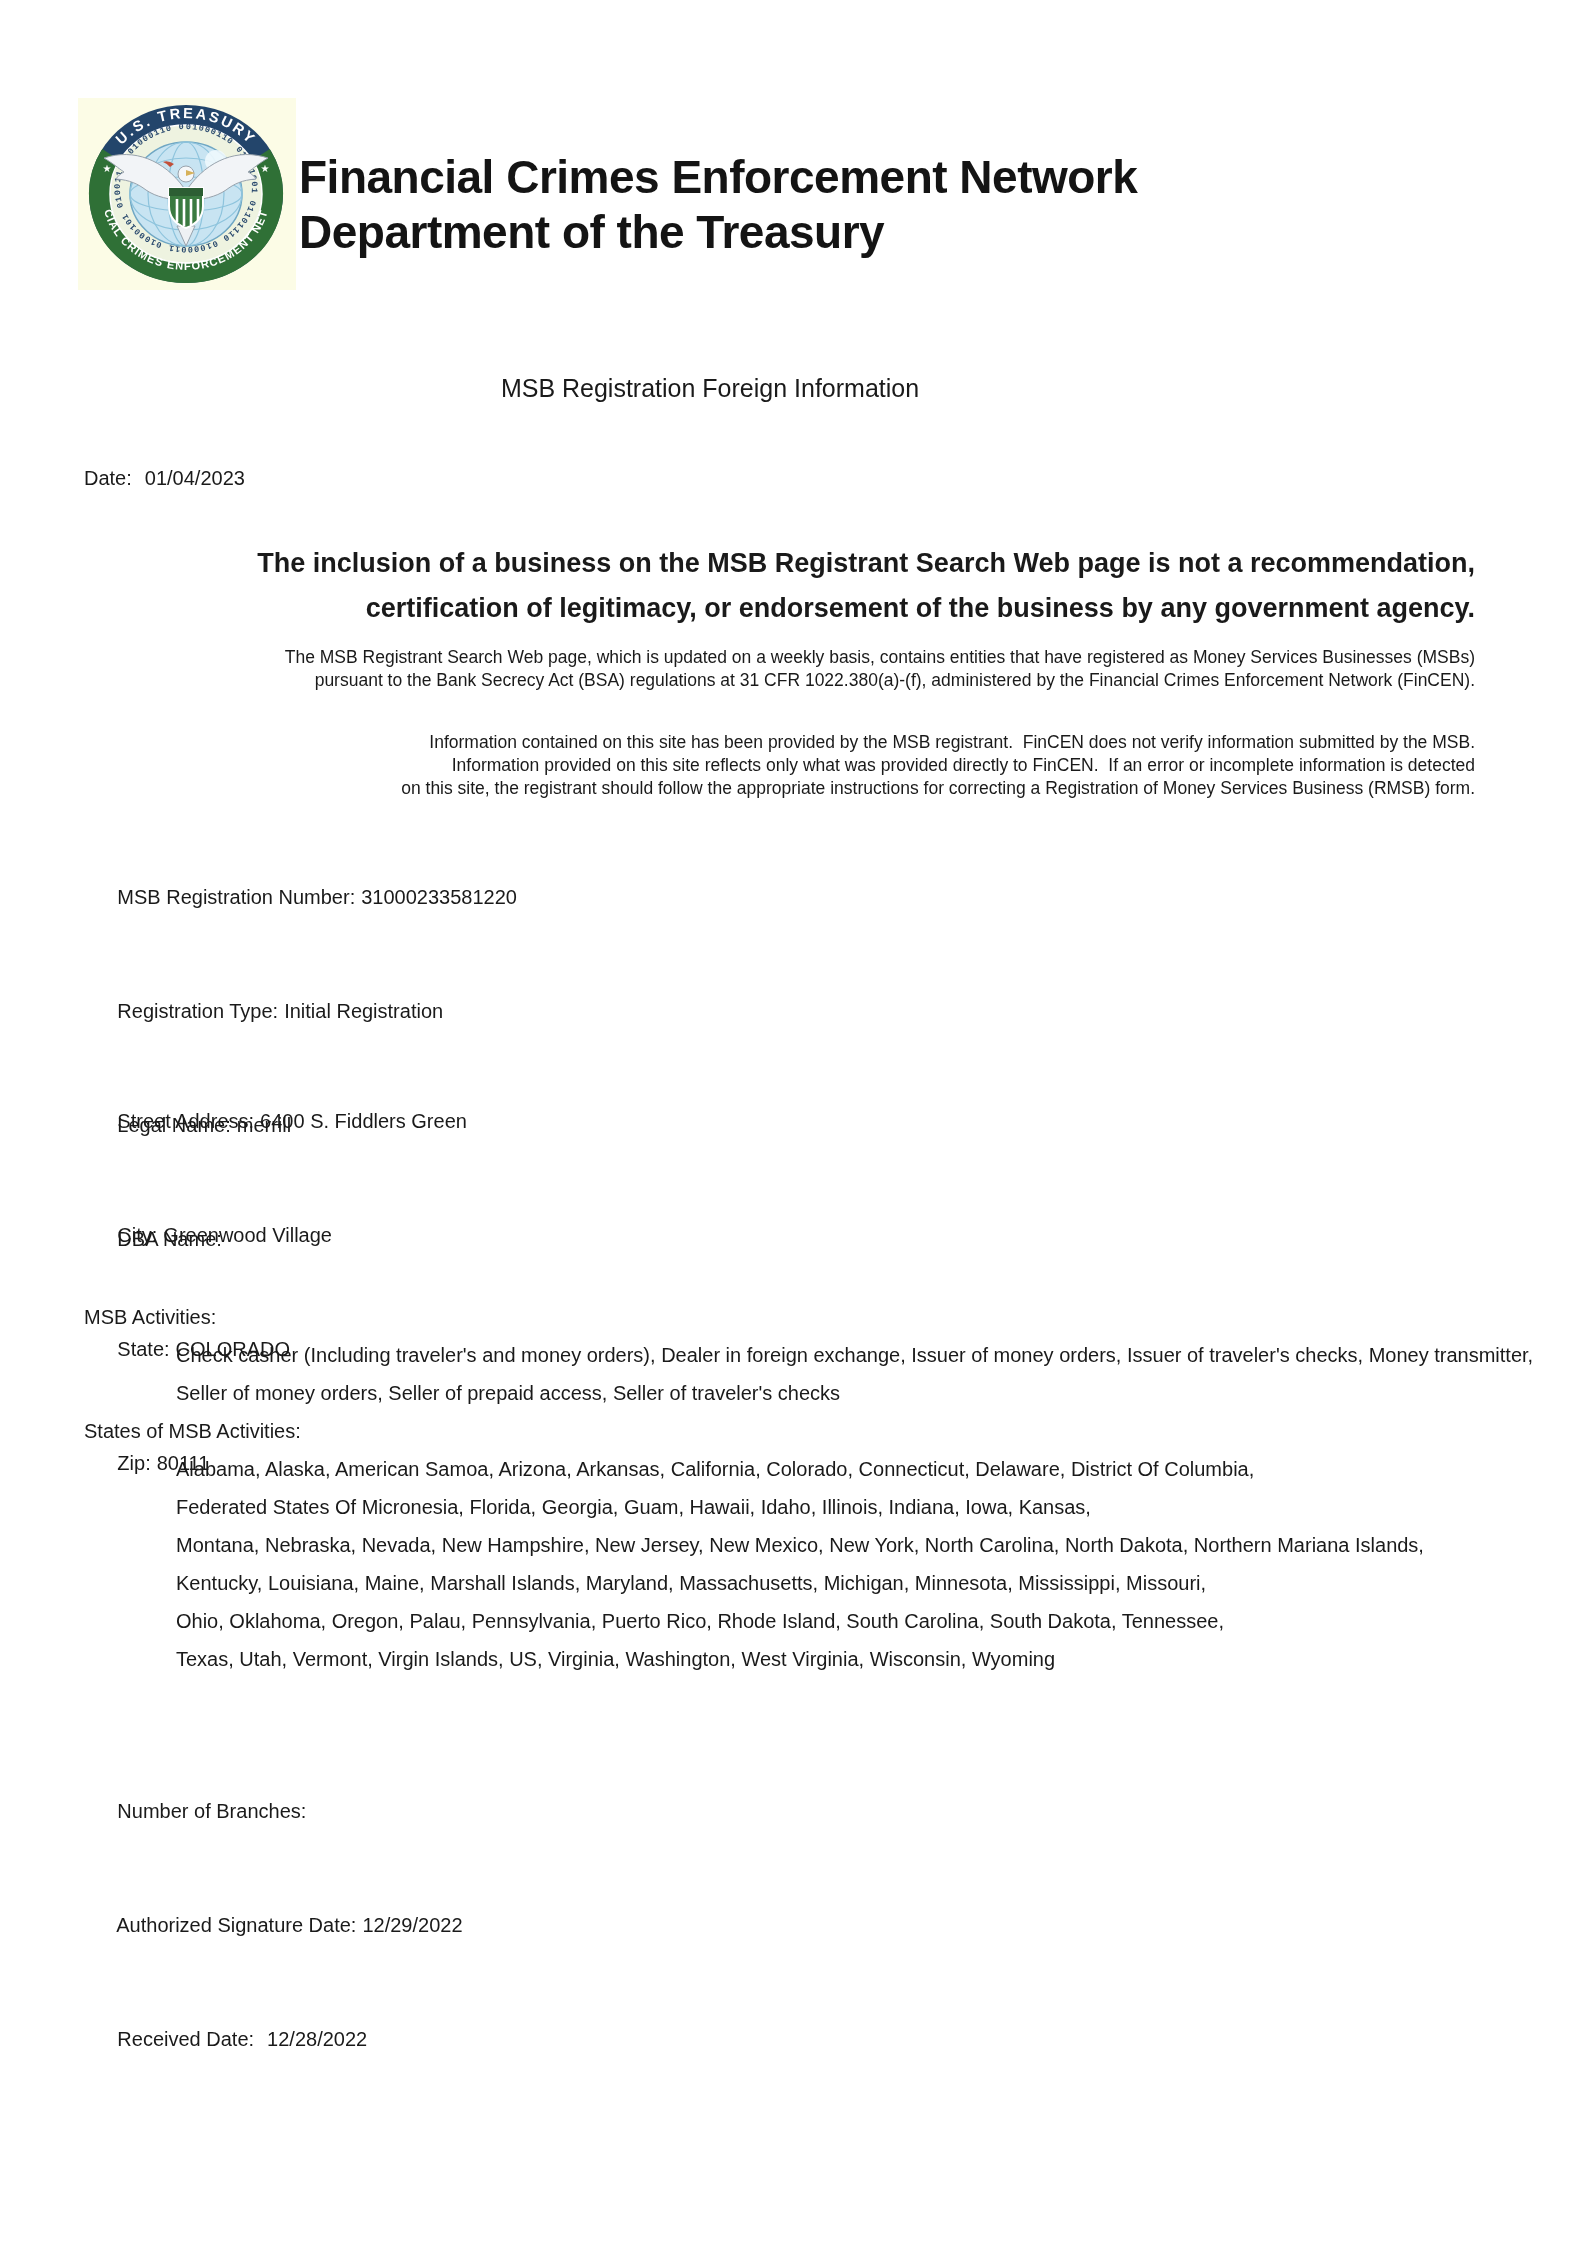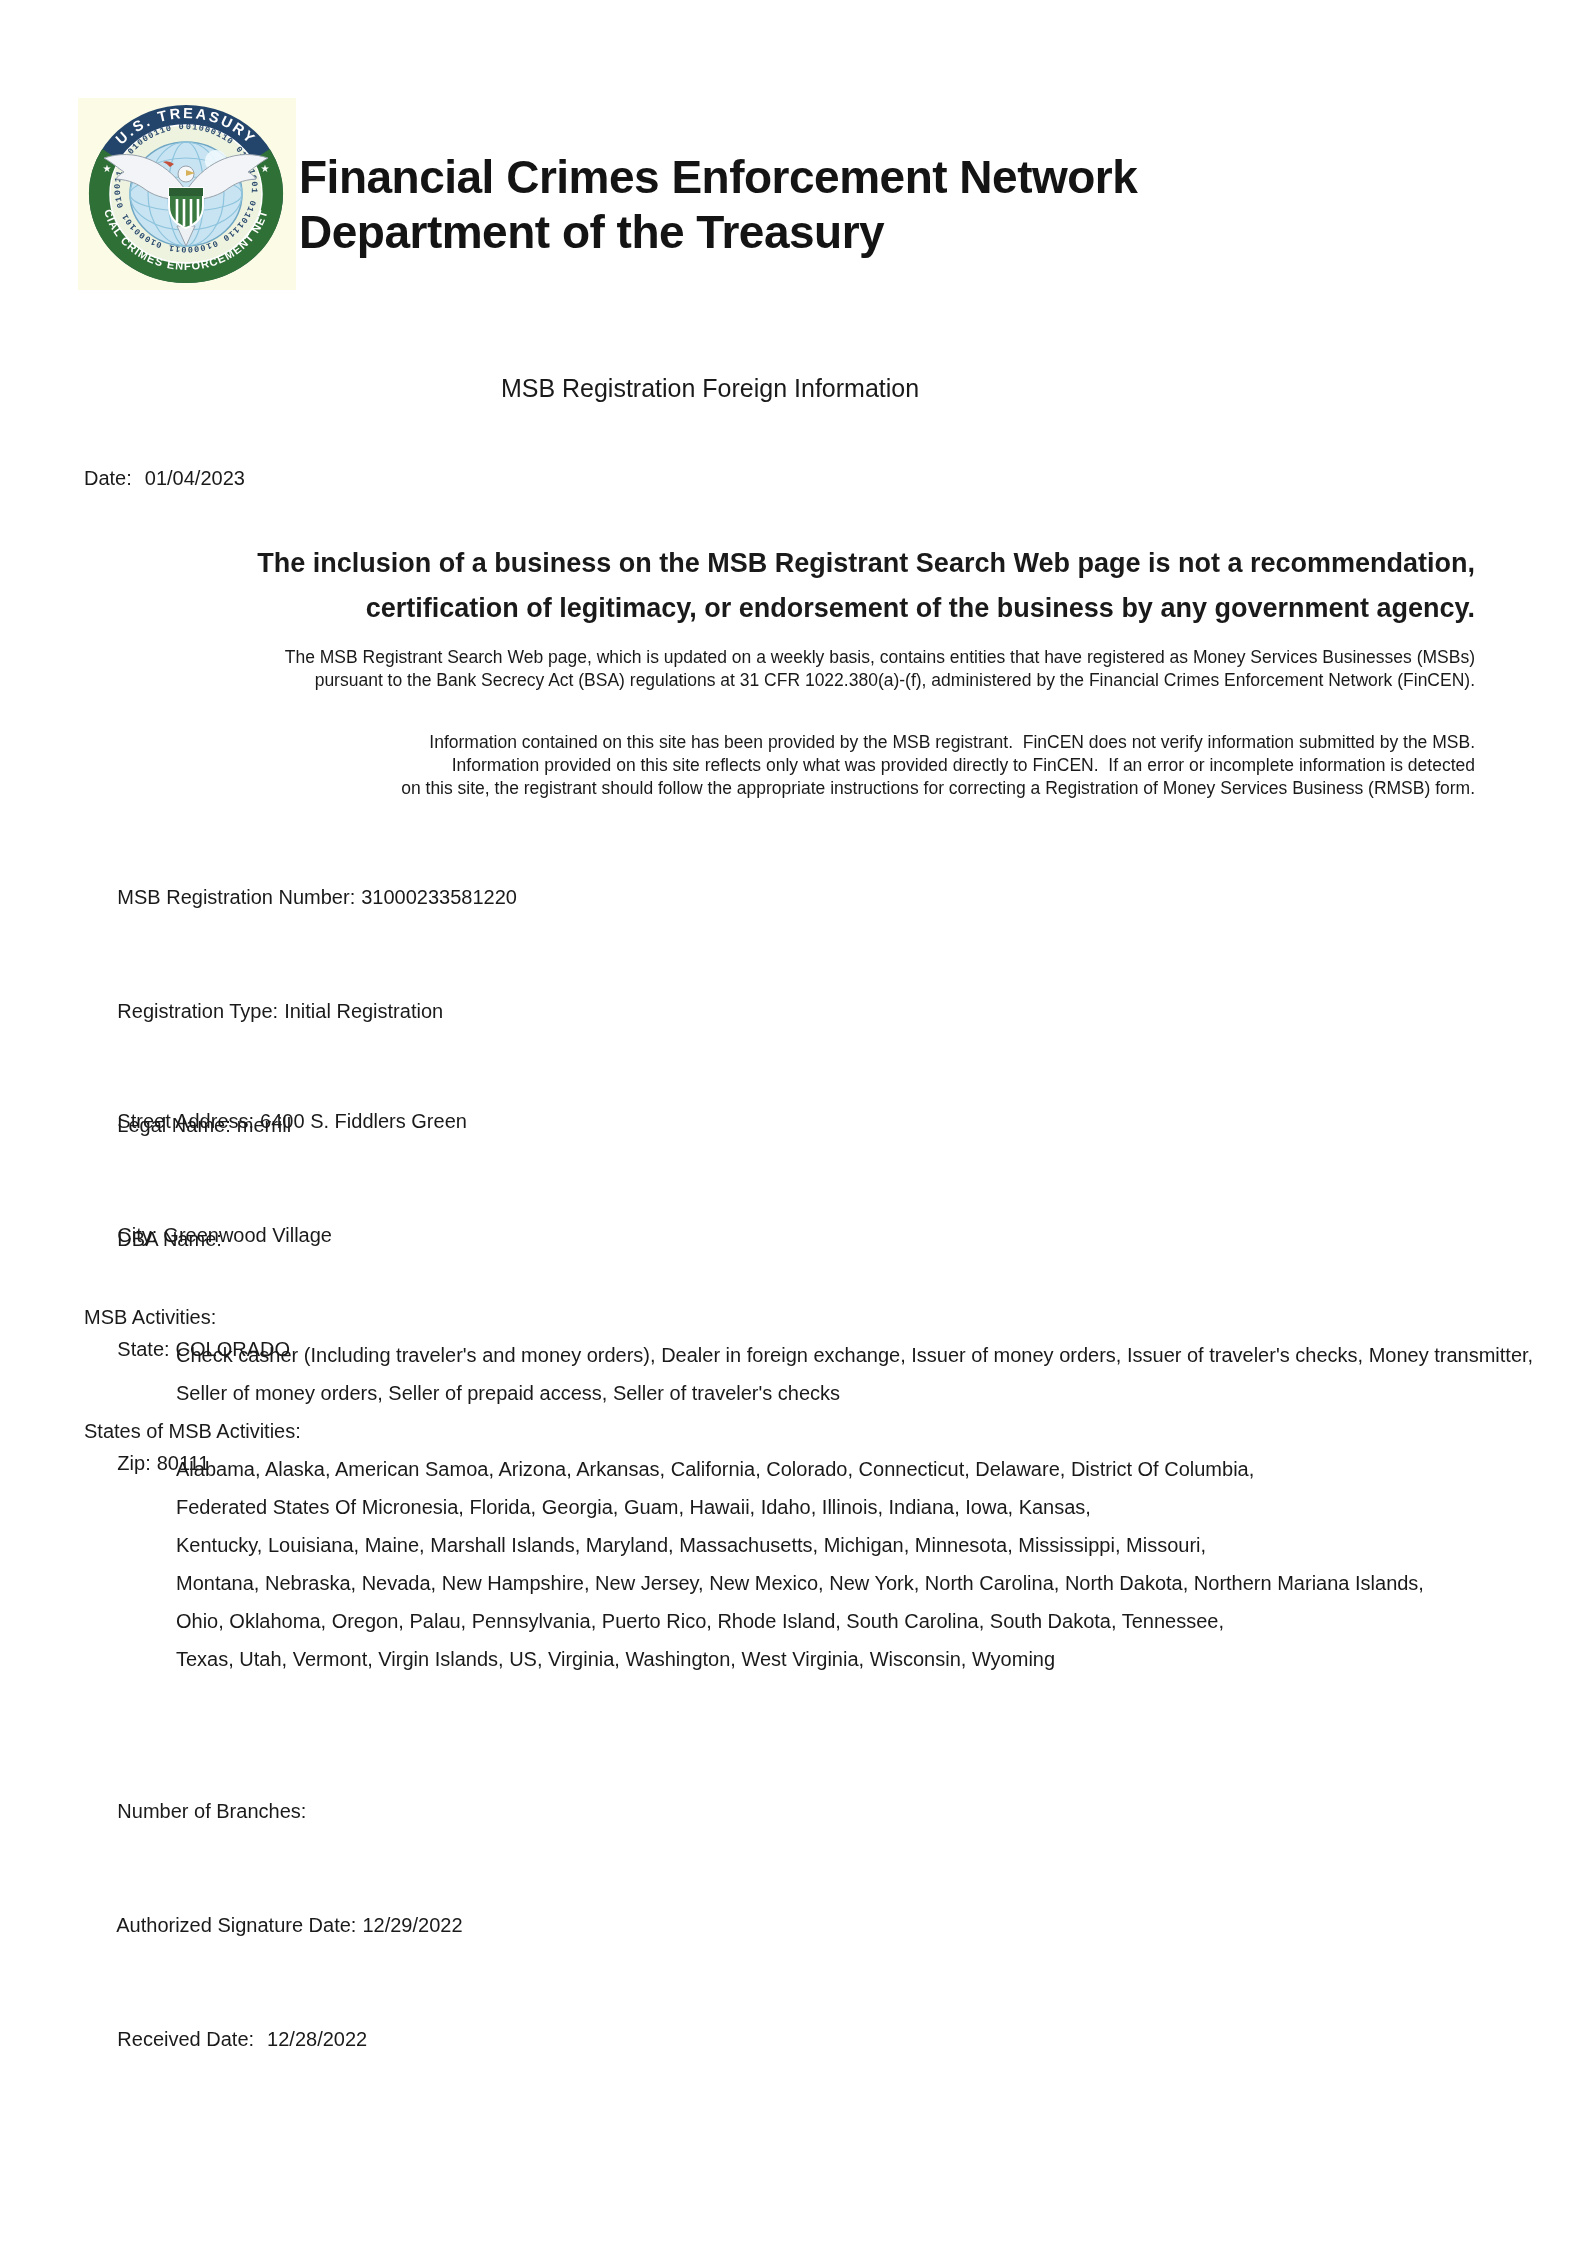--- a/index.html
+++ b/index.html
@@ -174,22 +174,22 @@
     </div>
   </div>
 
   <div class="abs rows act-rows">
     <div class="field-row">MSB Activities:</div>
     <div class="field-row indent clip-line">Check casher (Including traveler's and money orders), Dealer in foreign exchange, Issuer of money orders, Issuer of traveler's checks, Money transmitter,</div>
     <div class="field-row indent">Seller of money orders, Seller of prepaid access, Seller of traveler's checks</div>
     <div class="field-row">States of MSB Activities:</div>
     <div class="field-row indent">Alabama, Alaska, American Samoa, Arizona, Arkansas, California, Colorado, Connecticut, Delaware, District Of Columbia,</div>
     <div class="field-row indent">Federated States Of Micronesia, Florida, Georgia, Guam, Hawaii, Idaho, Illinois, Indiana, Iowa, Kansas,</div>
+    <div class="field-row indent">Montana, Nebraska, Nevada, New Hampshire, New Jersey, New Mexico, New York, North Carolina, North Dakota, Northern Mariana Islands,</div>
     <div class="field-row indent">Kentucky, Louisiana, Maine, Marshall Islands, Maryland, Massachusetts, Michigan, Minnesota, Mississippi, Missouri,</div>
-    <div class="field-row indent">Montana, Nebraska, Nevada, New Hampshire, New Jersey, New Mexico, New York, North Carolina, North Dakota, Northern Mariana Islands,</div>
     <div class="field-row indent">Ohio, Oklahoma, Oregon, Palau, Pennsylvania, Puerto Rico, Rhode Island, South Carolina, South Dakota, Tennessee,</div>
     <div class="field-row indent">Texas, Utah, Vermont, Virgin Islands, US, Virginia, Washington, West Virginia, Wisconsin, Wyoming</div>
   </div>
 
   <div class="abs rows foot-rows">
     <div class="field-row">
       <span>Number of Branches:</span><span class="g1"></span>
     </div>
     <div class="field-row">
       <span>Authorized Signature Date:</span><span class="g1">12/29/2022</span>

